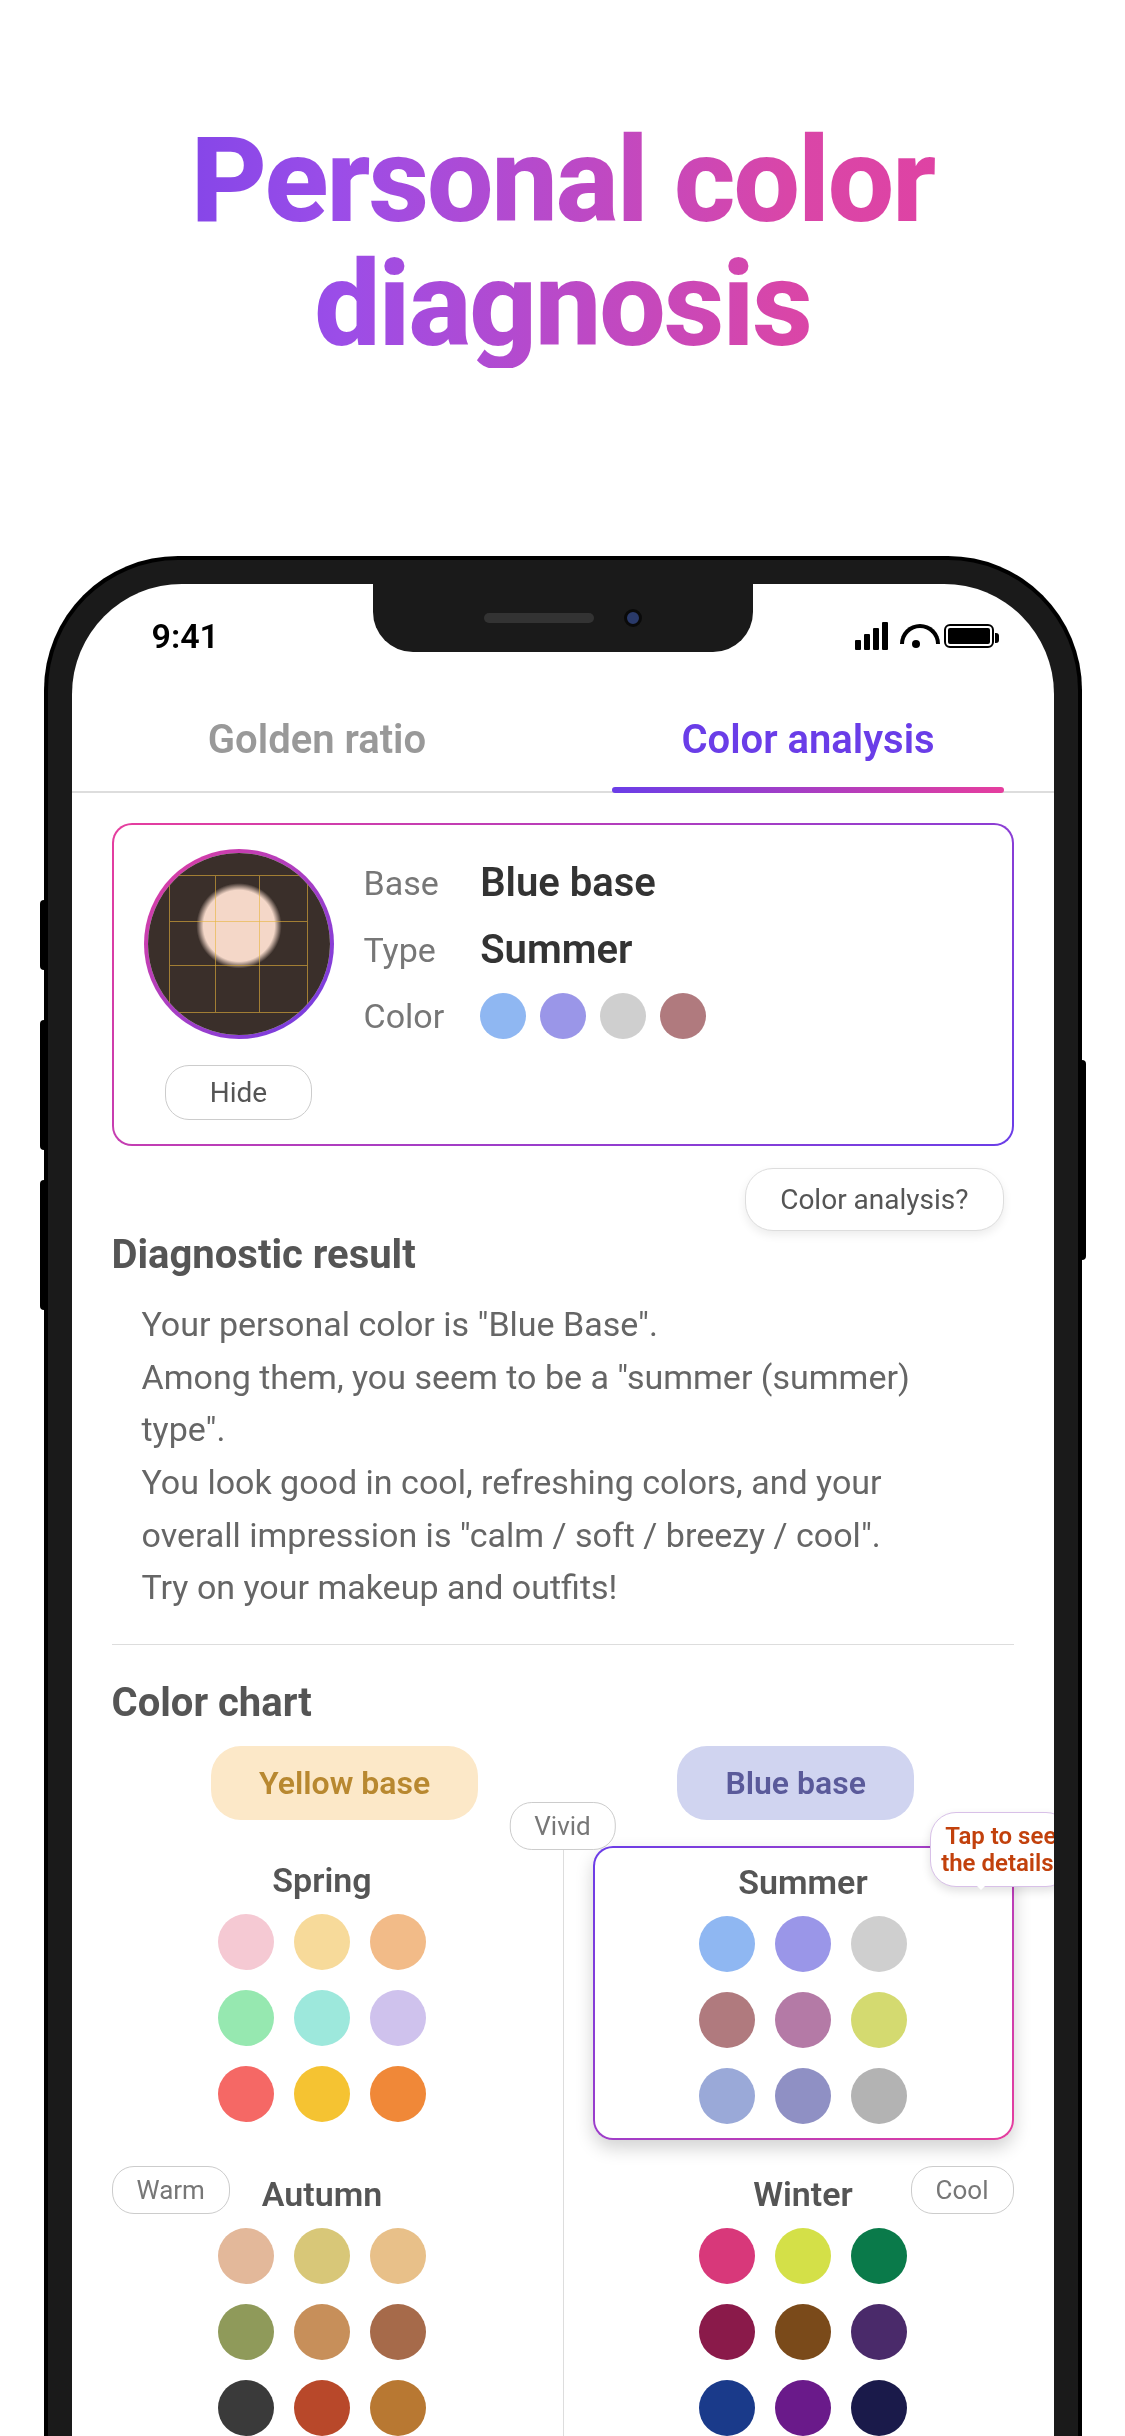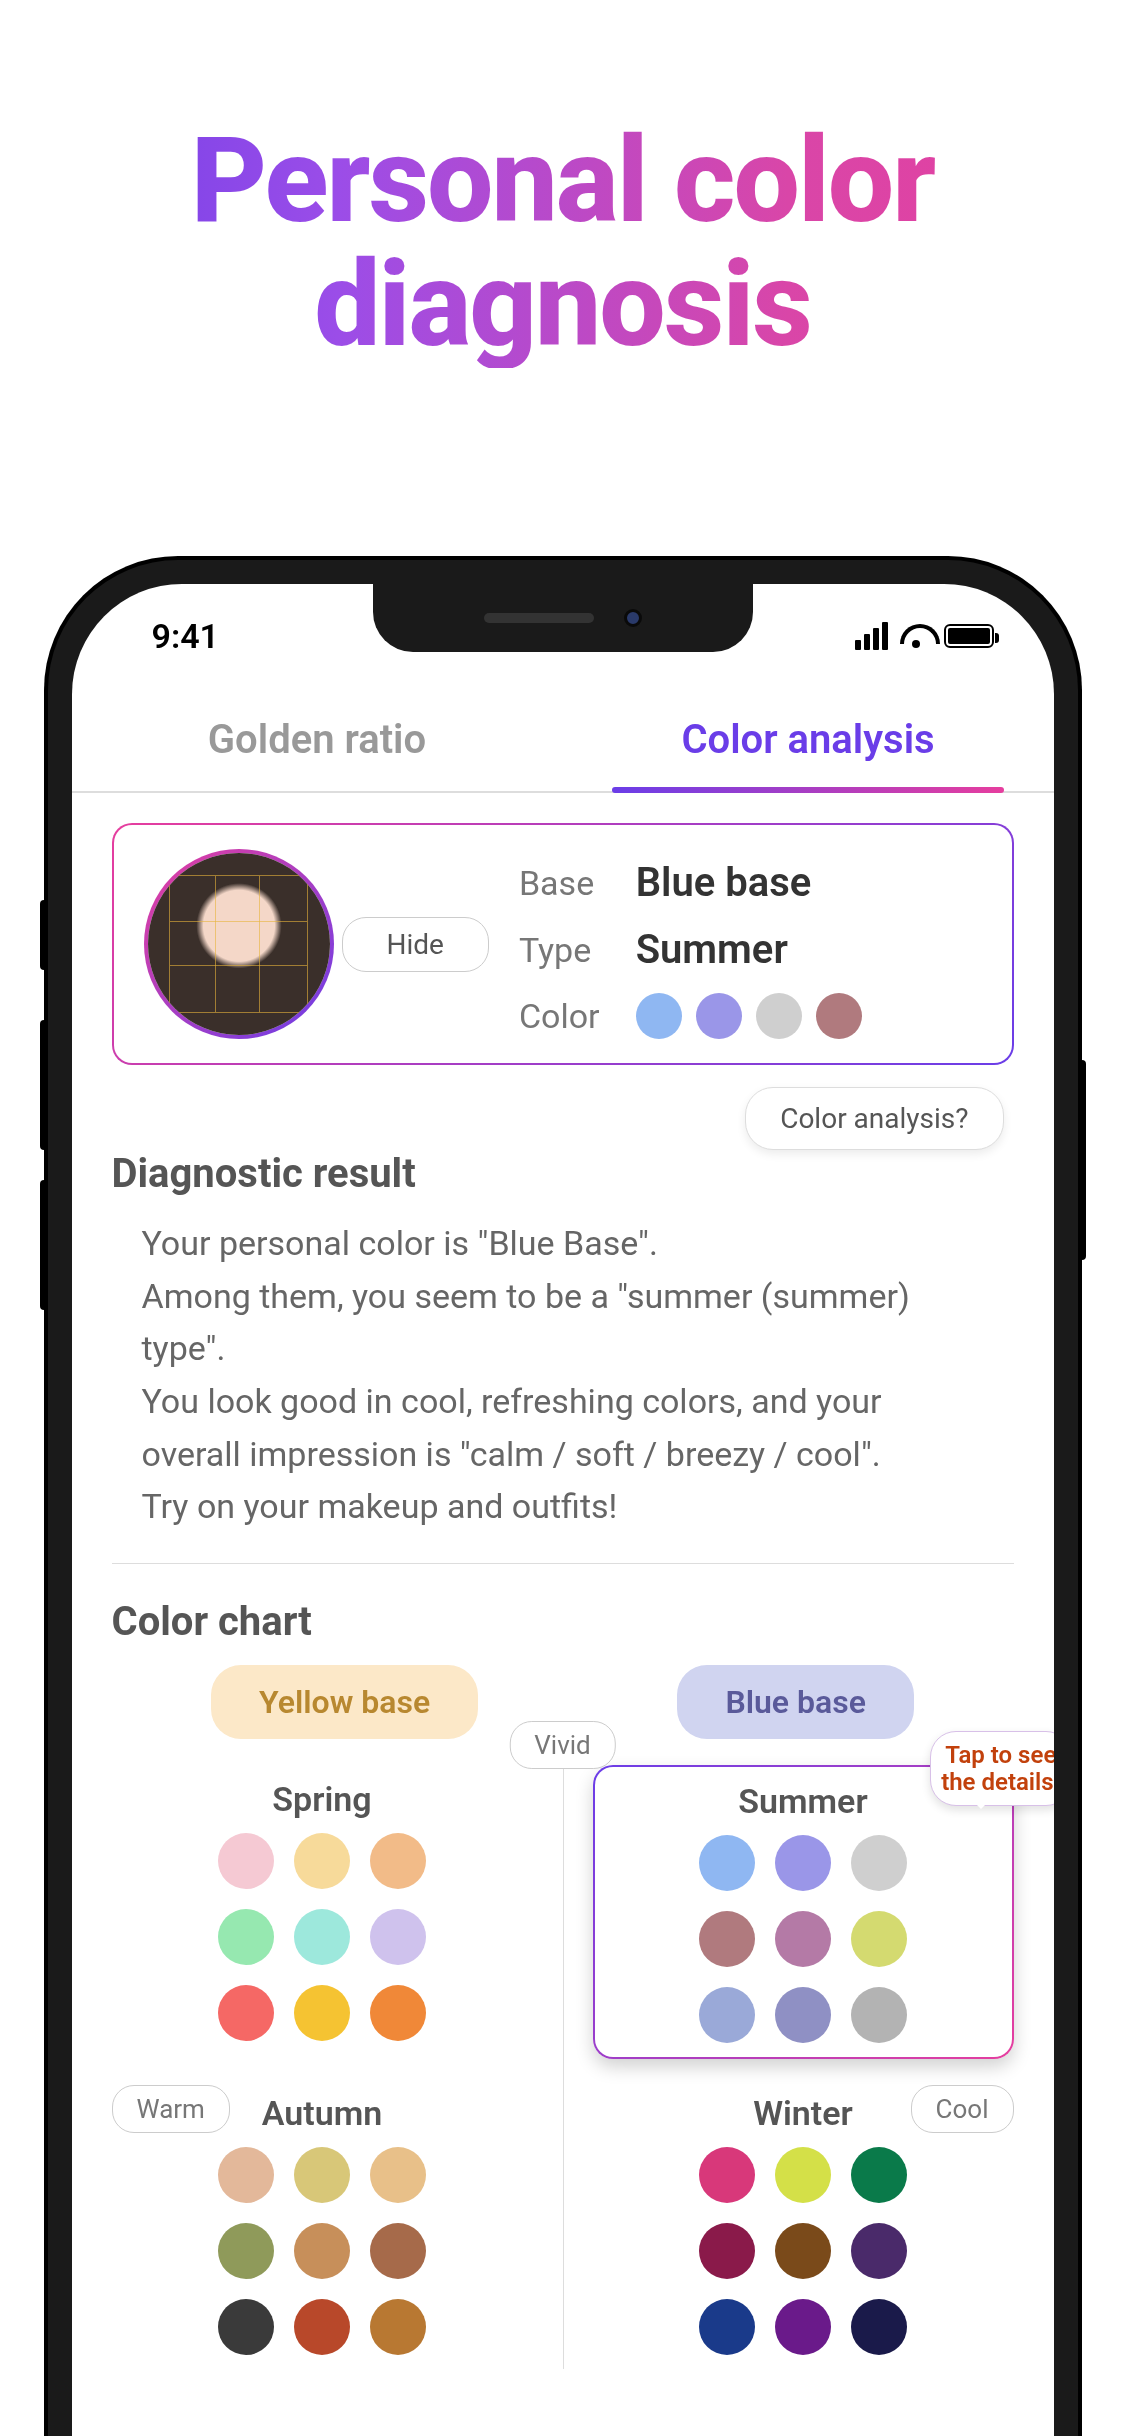--- a/index.html
+++ b/index.html
@@ -34,21 +34,21 @@
 .tab { flex: 1; text-align: center; padding: 28px 12px; font-size: 40px; font-weight: 600; color: #999; position: relative; }
 .tab.active { color: #6a3de8; }
 .tab.active::after { content: ""; position: absolute; bottom: -2px; left: 10%; width: 80%; height: 6px;
   background: linear-gradient(90deg, #6a3de8, #e63e9e); border-radius: 3px; }
 
 .content { padding: 30px 40px; }
 
 .result-card { border: 2px solid transparent; border-radius: 20px; padding: 24px 30px;
   background: linear-gradient(#fff,#fff) padding-box, linear-gradient(135deg, #e63e9e, #6a3de8) border-box;
   display: flex; gap: 30px; align-items: flex-start; }
-.avatar-wrap { display: flex; flex-direction: row; align-items: center; gap: 8px; }
+.avatar-wrap { display: flex; flex-direction: column; align-items: center; gap: 26px; }
 .avatar { width: 190px; height: 190px; border-radius: 50%; border: 4px solid transparent;
   background: linear-gradient(#eee,#eee) padding-box, linear-gradient(135deg,#e63e9e,#6a3de8) border-box;
   position: relative; overflow: hidden; }
 .avatar-face { position: absolute; inset: 0; background: radial-gradient(circle at 50% 40%, #f4d7c8 25%, #3a2f2a 30%); }
 .avatar-grid { position: absolute; inset: 12%; border: 1px solid rgba(230,180,60,0.6); }
 .avatar-grid::before, .avatar-grid::after { content: ""; position: absolute; background: rgba(230,180,60,0.6); }
 .avatar-grid::before { left: 33%; top: 0; bottom: 0; width: 1px; box-shadow: 44px 0 rgba(230,180,60,0.6); }
 .avatar-grid::after { top: 33%; left: 0; right: 0; height: 1px; box-shadow: 0 44px rgba(230,180,60,0.6); }
 .hide-btn { padding: 10px 44px; border: 1.5px solid #ccc; border-radius: 24px; background: #fff; font-size: 28px; color: #555; }
 

